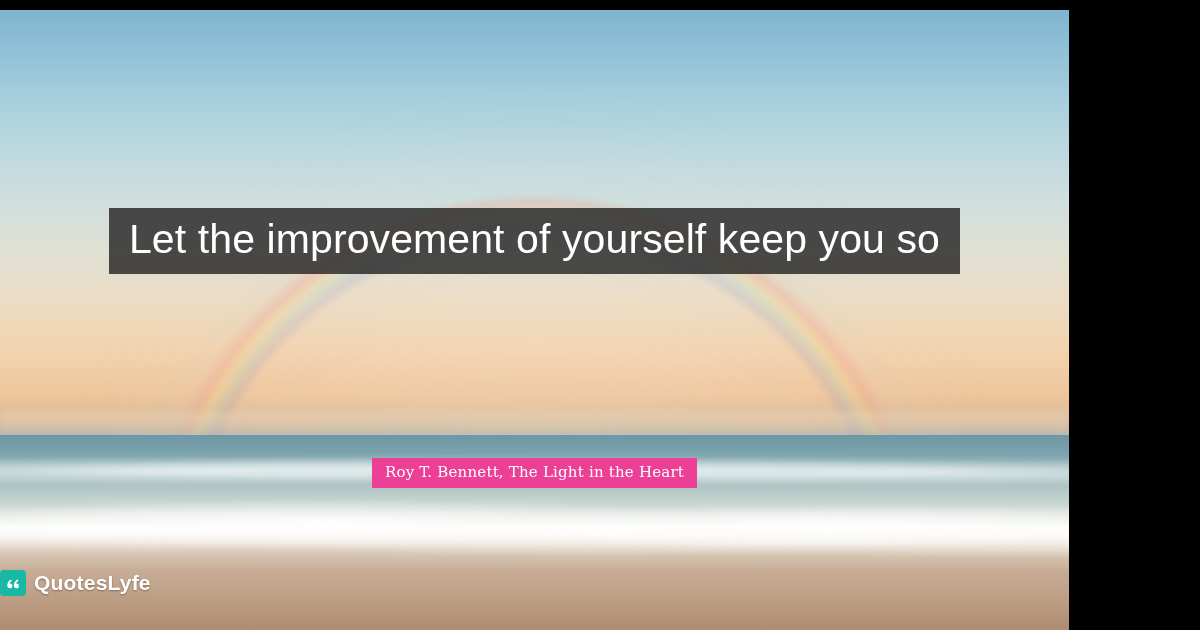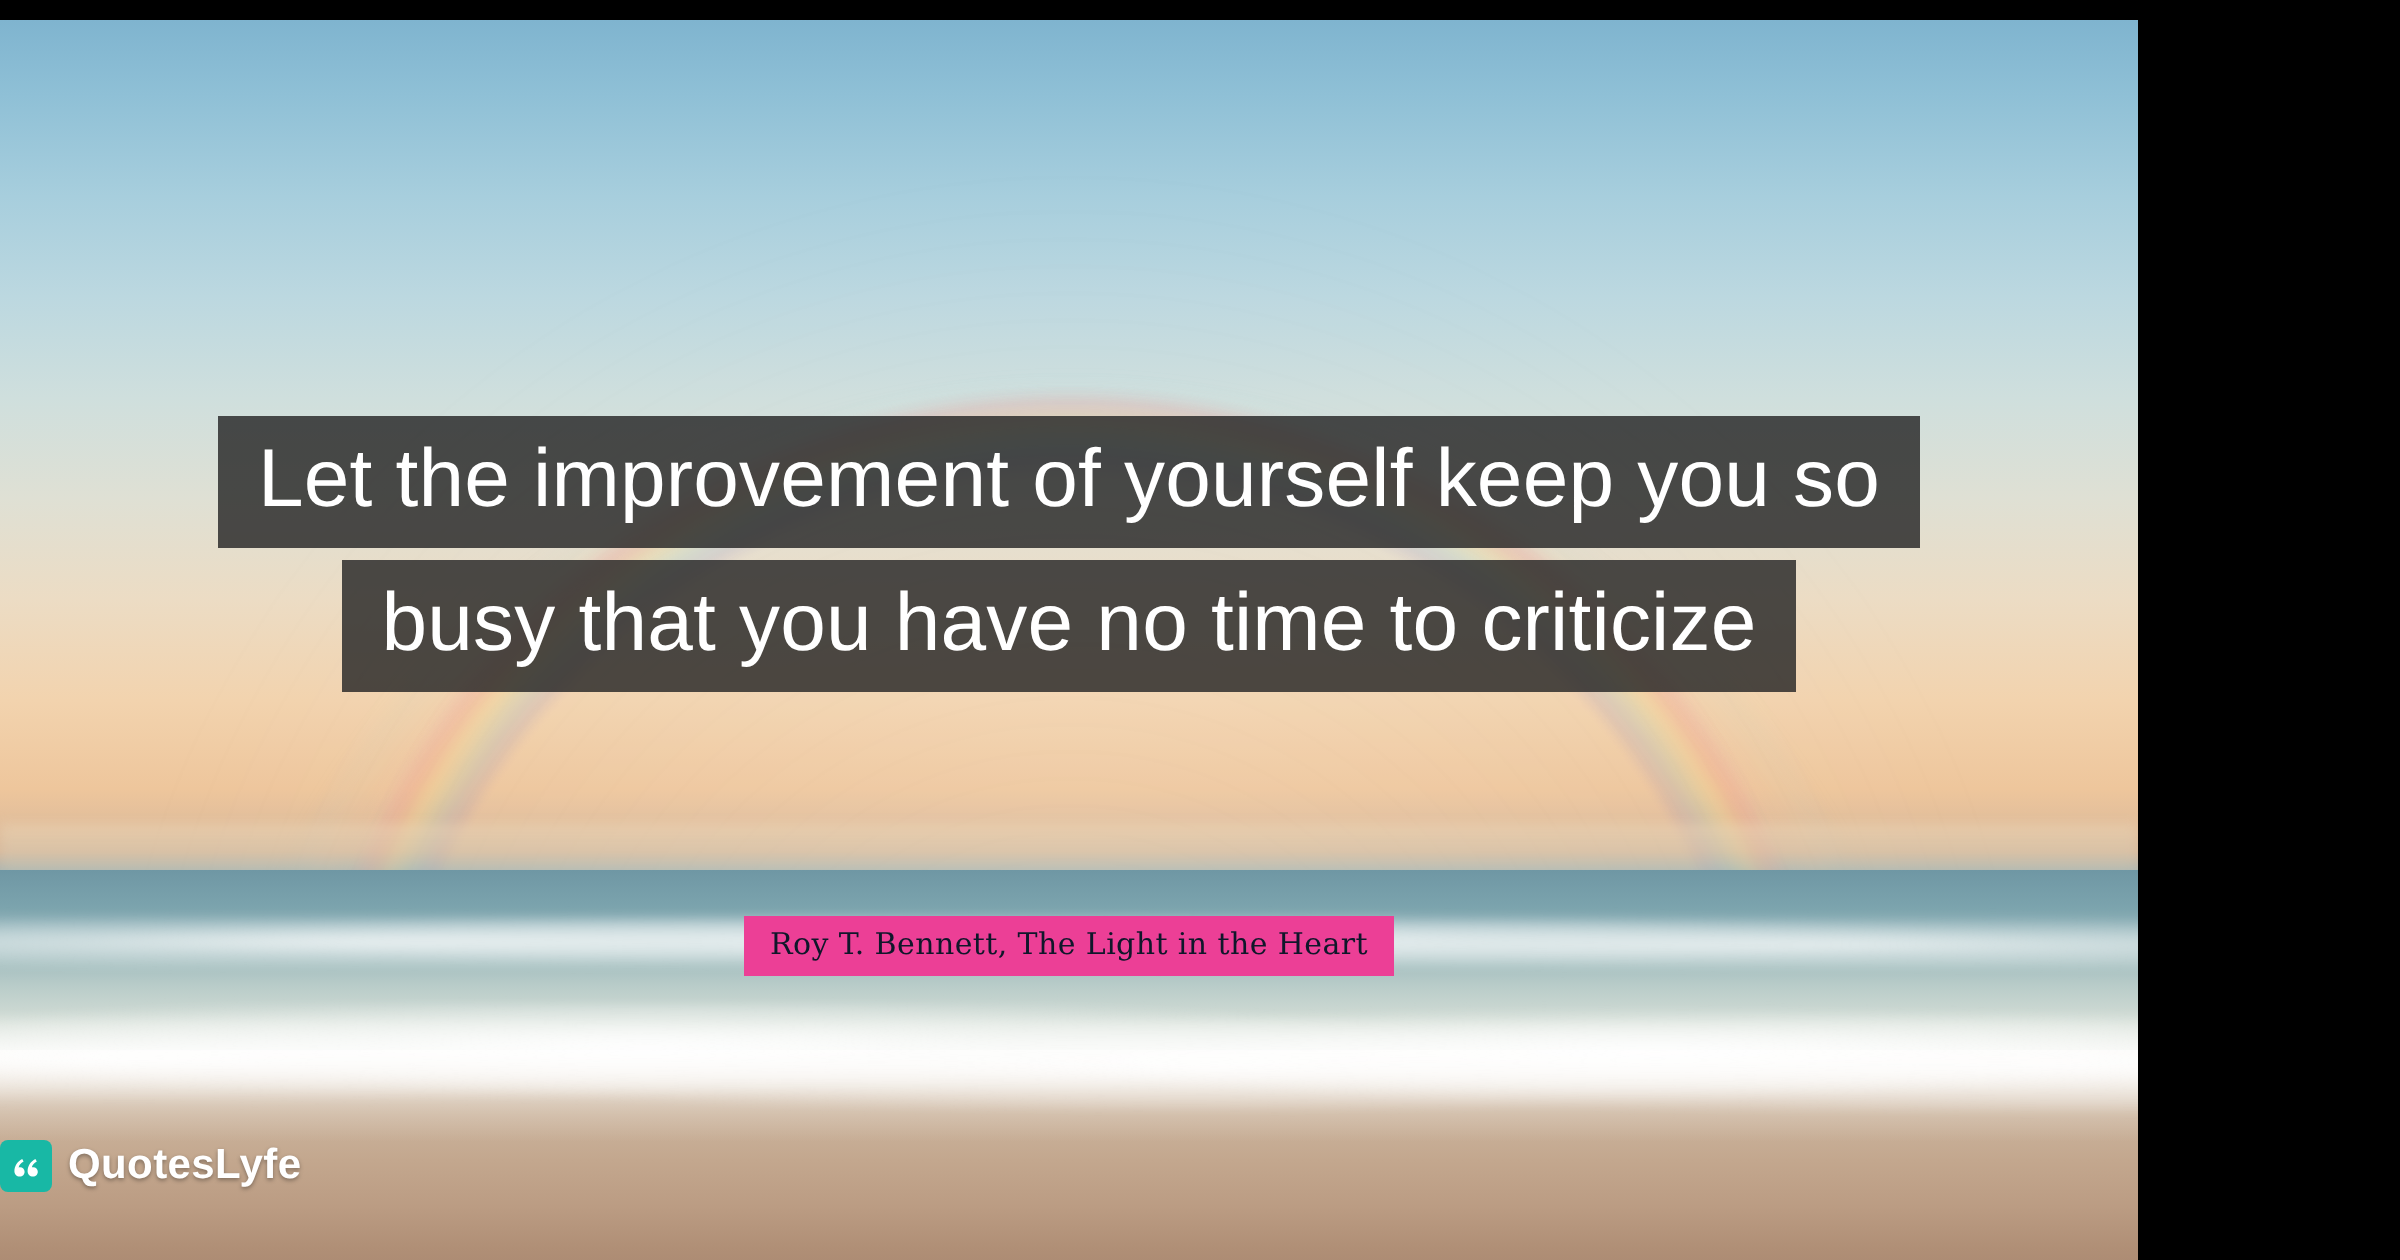--- a/index.html
+++ b/index.html
@@ -191,21 +191,21 @@
 
   .author-wrap {
     position: absolute;
     left: 0; right: 0;
     top: 448px;
     text-align: center;
   }
   .author {
     display: inline-block;
     background: #ec3f96;
-    color: #0f172a;
+    color: #ffffff;
     font-family: "DejaVu Serif", serif;
     font-size: 15px;
     line-height: 1.1;
     padding: 6px 13px 7px 13px;
     letter-spacing: .2px;
     white-space: nowrap;
   }
 
   
   .logo {
@@ -248,23 +248,20 @@
     <div class="sea"></div>
     <div class="foam2"></div>
     <div class="sand"></div>
     <div class="foam"></div>
   </div>
 
   <div class="quote">
     <span class="lines">
       <span class="line">Let the improvement of yourself keep you so</span>
     </span>
-    <span class="lines">
-      <span class="line">busy that you have no time to criticize</span>
-    </span>
   </div>
 
   <div class="author-wrap">
     <span class="author">Roy T. Bennett, The Light in the Heart</span>
   </div>
 
   <div class="logo">
     <span class="logo-mark">
       <svg width="18" height="18" viewBox="0 0 18 18" aria-hidden="true">
         <path d="M3.2 11.6c0-2.6 1.5-4.9 3.9-6.1l.7 1.2C6.4 7.5 5.5 8.6 5.3 9.7c.2-.1.5-.1.7-.1 1.3 0 2.3 1 2.3 2.3s-1 2.4-2.4 2.4c-1.6 0-2.7-1.2-2.7-2.7z" fill="#ffffff"></path>

